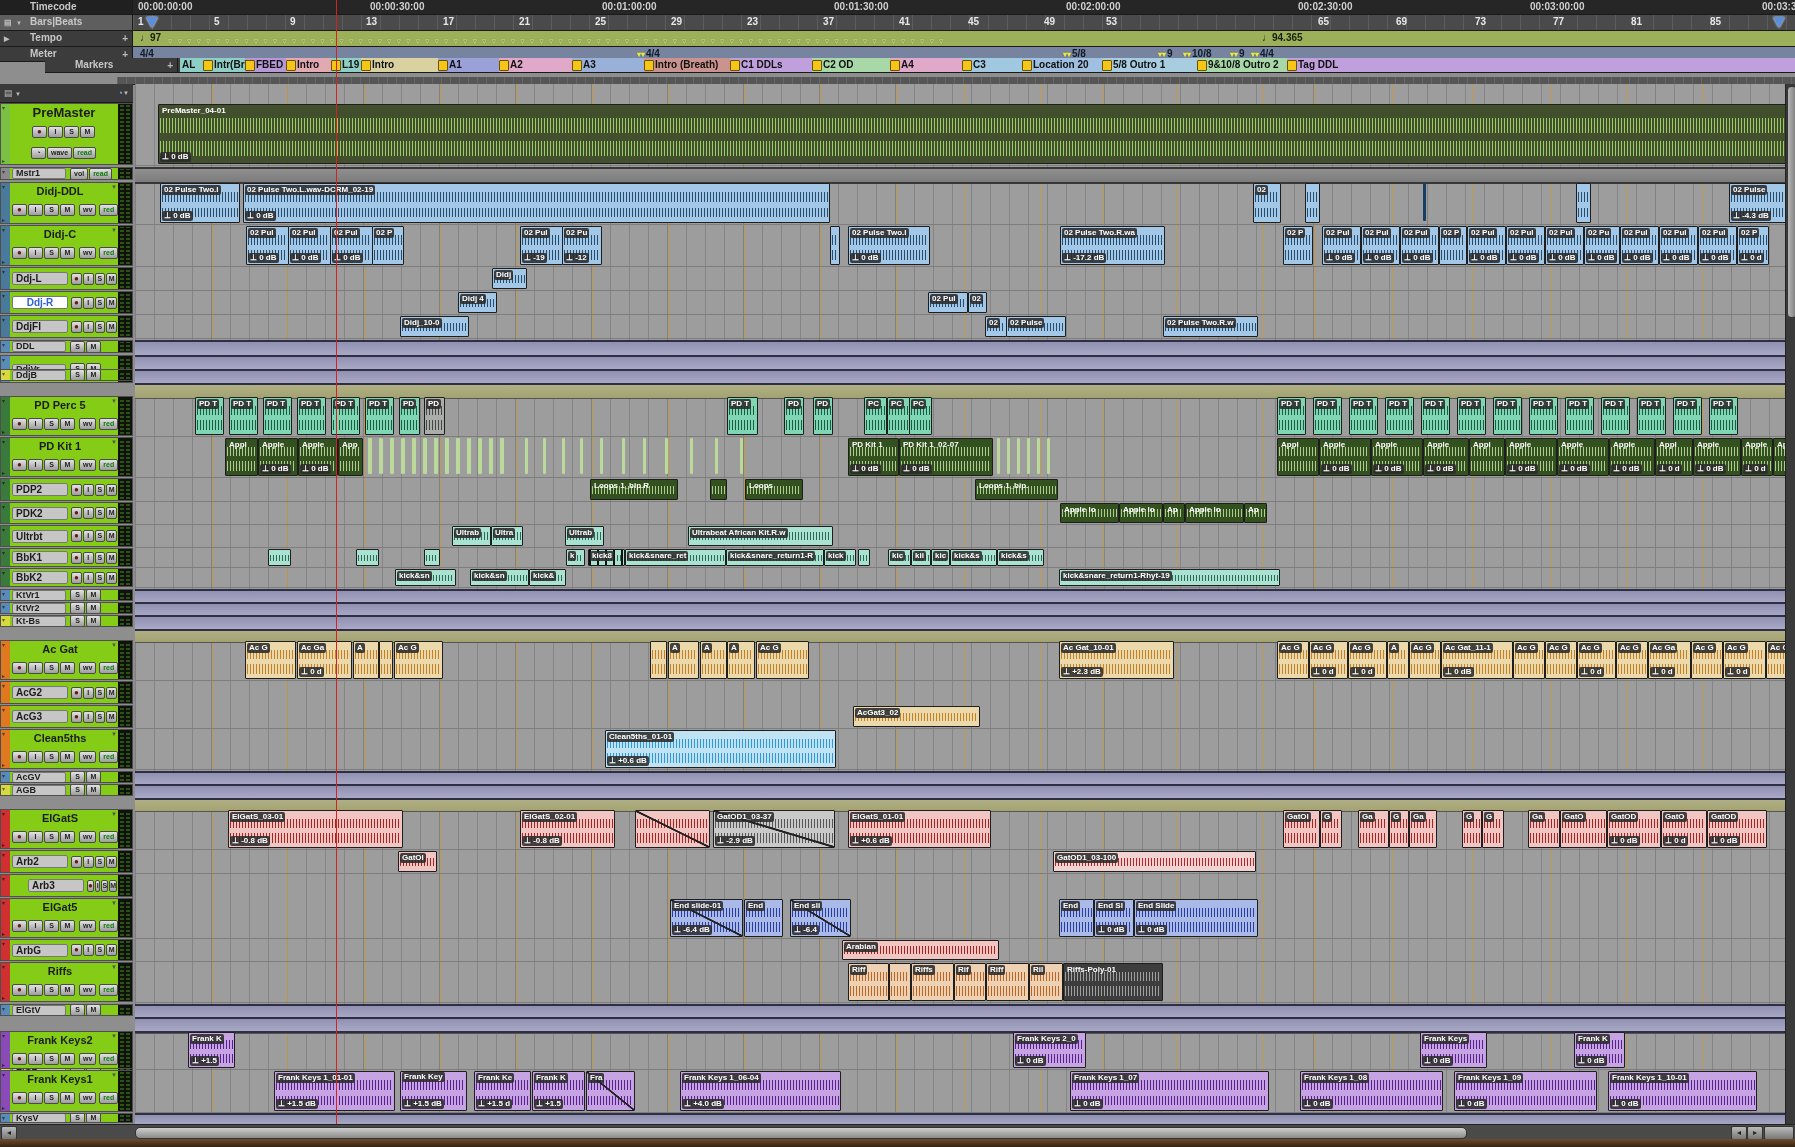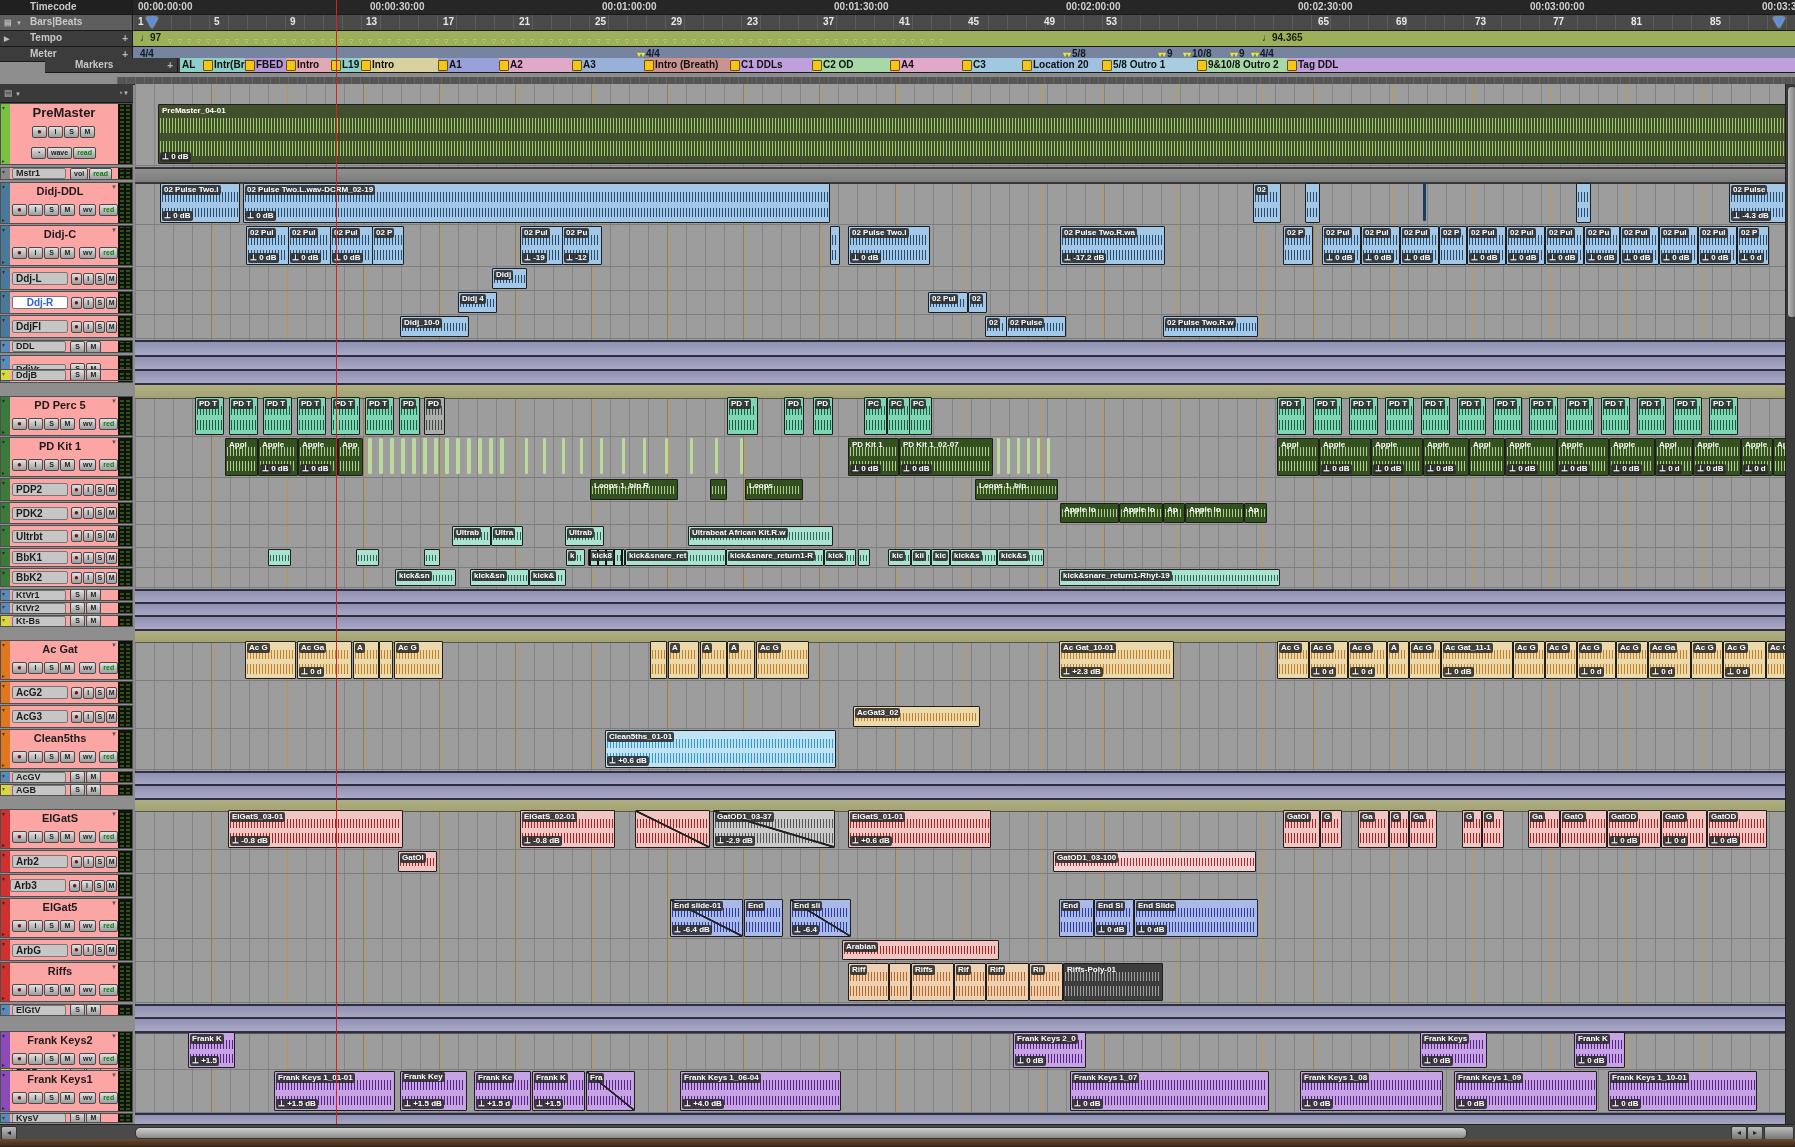--- a/index.html
+++ b/index.html
@@ -17,21 +17,21 @@
   .bar-num{position:absolute;top:1px;color:#e8e8e8;font-size:10px;font-weight:bold;}
   .tempo-chip,.meter-chip{position:absolute;top:1px;color:#15200a;font-size:10px;font-weight:bold;white-space:nowrap;}
   .meter-chip{color:#111a28;}
   .tri-strip{position:absolute;top:5px;color:#dff09a;font-size:9px;letter-spacing:5px;
              white-space:nowrap;overflow:hidden;text-shadow:0 0 1px #4a5a10;}
   .m-tri{color:#e8e84a;font-size:8px;margin-right:1px;text-shadow:0 0 1px #554;}
   .mk-seg{position:absolute;top:0;bottom:0;}
   .mk-flag{position:absolute;top:2px;width:8px;height:9px;background:#f5c518;border:1px solid #6b5200;border-radius:1px;}
   .mk-lab{position:absolute;top:1px;color:#101010;font-size:10px;font-weight:bold;white-space:nowrap;}
   
-  .th{position:absolute;left:0;width:133px;background:#fca5a5;border:1px solid #4f4f4f;box-sizing:border-box;}
+  .th{position:absolute;left:0;width:133px;background:#84cc16;border:1px solid #4f4f4f;box-sizing:border-box;}
   .th .strip{position:absolute;left:0;top:0;bottom:0;width:9px;}
   .th .strip span{position:absolute;left:1px;color:rgba(0,0,0,.55);font-size:6px;}
   .th .main{position:absolute;left:9px;right:14px;top:0;bottom:0;overflow:hidden;}
   .th .meterbar{position:absolute;right:0;top:0;bottom:0;width:14px;background:#101010;}
   .th .meterbar i{position:absolute;top:1px;bottom:1px;width:4px;
       background:repeating-linear-gradient(0deg,#2d5214 0 2px,#0d1506 2px 4px);}
   .tname{font-weight:bold;color:#1c1c1c;text-align:center;white-space:nowrap;overflow:hidden;}
   .tname.sel{background:#fff;color:#2f62d8;border-radius:2px;}
   .namechip{background:#c6c6c6;border:1px solid #777;border-radius:2px;padding:0 3px;
             font-weight:bold;color:#1c1c1c;white-space:nowrap;overflow:hidden;}
@@ -690,21 +690,21 @@
         <div class="meterbar">
           <i style="left:2px"></i>
           <i style="right:2px"></i>
         </div>
       </div>
       <div class="th" style="top: 874px; height: 23px;">
         <div class="strip" style="background: rgb(208, 48, 48);">
           <span style="top:0">▾</span>
         </div>
         <div class="main">
-          <div class="btnrow" style="display: flex; align-items: center; height: 100%; padding-left: 0;">
+          <div class="btnrow" style="display: flex; align-items: center; height: 100%; padding-left: 18px;">
             <span class="namechip" style="font-size: 10px; flex: 0 0 48px; margin-right: 3px;">Arb3</span>
             <span class="btn rec">●</span>
             <span class="btn ">I</span>
             <span class="btn ">S</span>
             <span class="btn ">M</span>
           </div>
         </div>
         <div class="meterbar">
           <i style="left:2px"></i>
           <i style="right:2px"></i>

